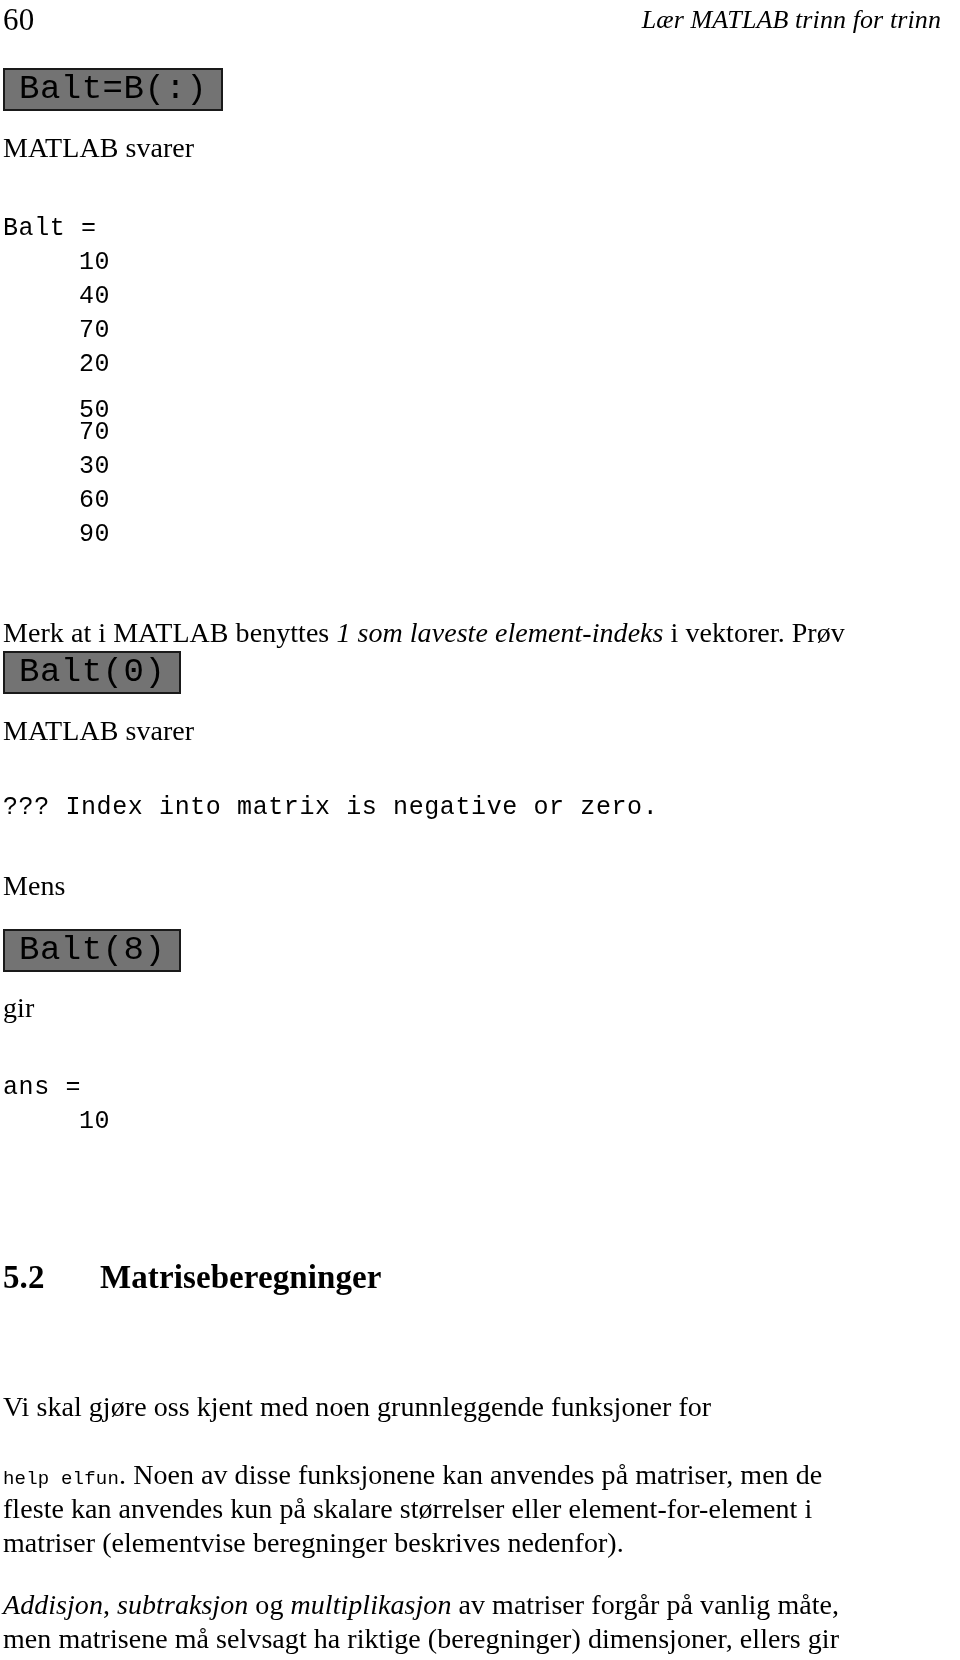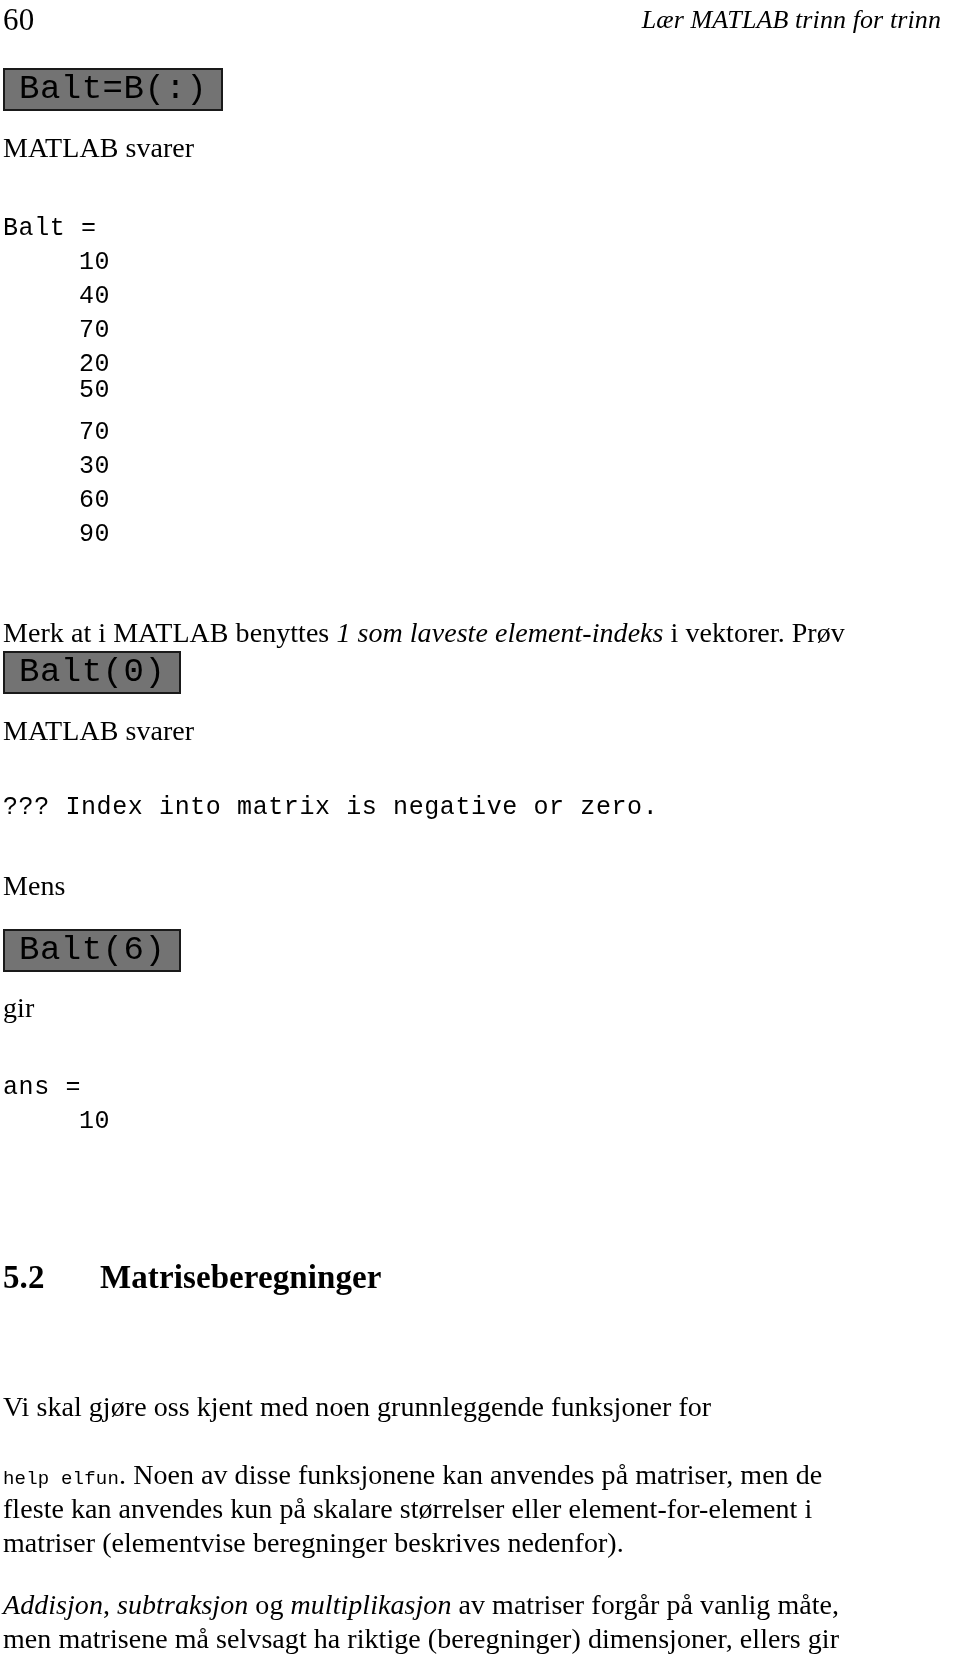--- a/index.html
+++ b/index.html
@@ -123,39 +123,39 @@
   <div class="cmdbox" style="top:68px;">Balt=B(:)</div>
 
   <div class="ln prose" style="top:131px;">MATLAB svarer</div>
 
   <div class="ln console" style="top:212px;">Balt =</div>
 
   <div class="ln console" style="left:79px; top:246px;">10</div>
   <div class="ln console" style="left:79px; top:280px;">40</div>
   <div class="ln console" style="left:79px; top:314px;">70</div>
   <div class="ln console" style="left:79px; top:348px;">20</div>
-  <div class="ln console" style="left:79px; top:374px;">50</div>
+  <div class="ln console" style="left:79px; top:394px;">50</div>
   <div class="ln console" style="left:79px; top:416px;">70</div>
   <div class="ln console" style="left:79px; top:450px;">30</div>
   <div class="ln console" style="left:79px; top:484px;">60</div>
   <div class="ln console" style="left:79px; top:518px;">90</div>
 
   <div class="ln prose" style="top:590px;margin-top:26px;">
     <span>Merk at i MATLAB benyttes </span><em>1 som laveste element-indeks</em><span> i vektorer. Prøv</span>
   </div>
 
   <div class="cmdbox" style="top:651px;">Balt(0)</div>
 
   <div class="ln prose" style="top:714px;">MATLAB svarer</div>
 
   <div class="ln console" style="top:791px;">??? Index into matrix is negative or zero.</div>
 
   <div class="ln prose" style="top:869px;">Mens</div>
 
-  <div class="cmdbox" style="top:929px;">Balt(6)</div>
+  <div class="cmdbox" style="top:929px;">Balt(8)</div>
 
   <div class="ln prose" style="top:991px;">gir</div>
 
   <div class="ln console" style="top:1071px;">ans =</div>
   <div class="ln console" style="left:79px; top:1105px;">10</div>
 
   <div class="section-heading" style="top:1257px;">
     <span class="num">5.2</span>
       <span>Matriseberegninger</span>
   </div>

